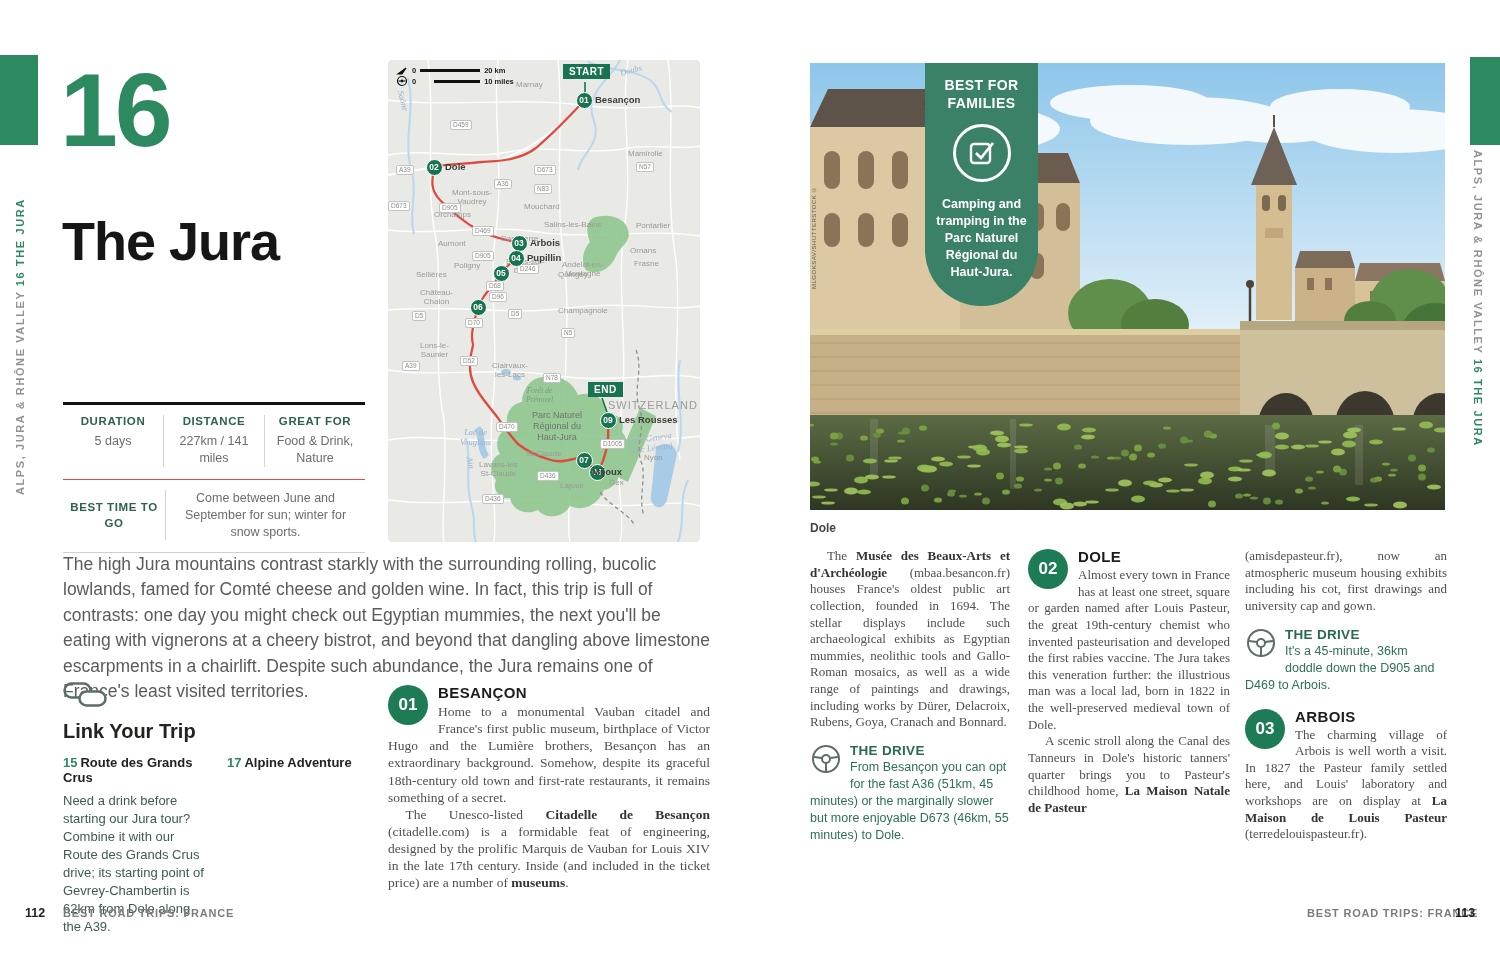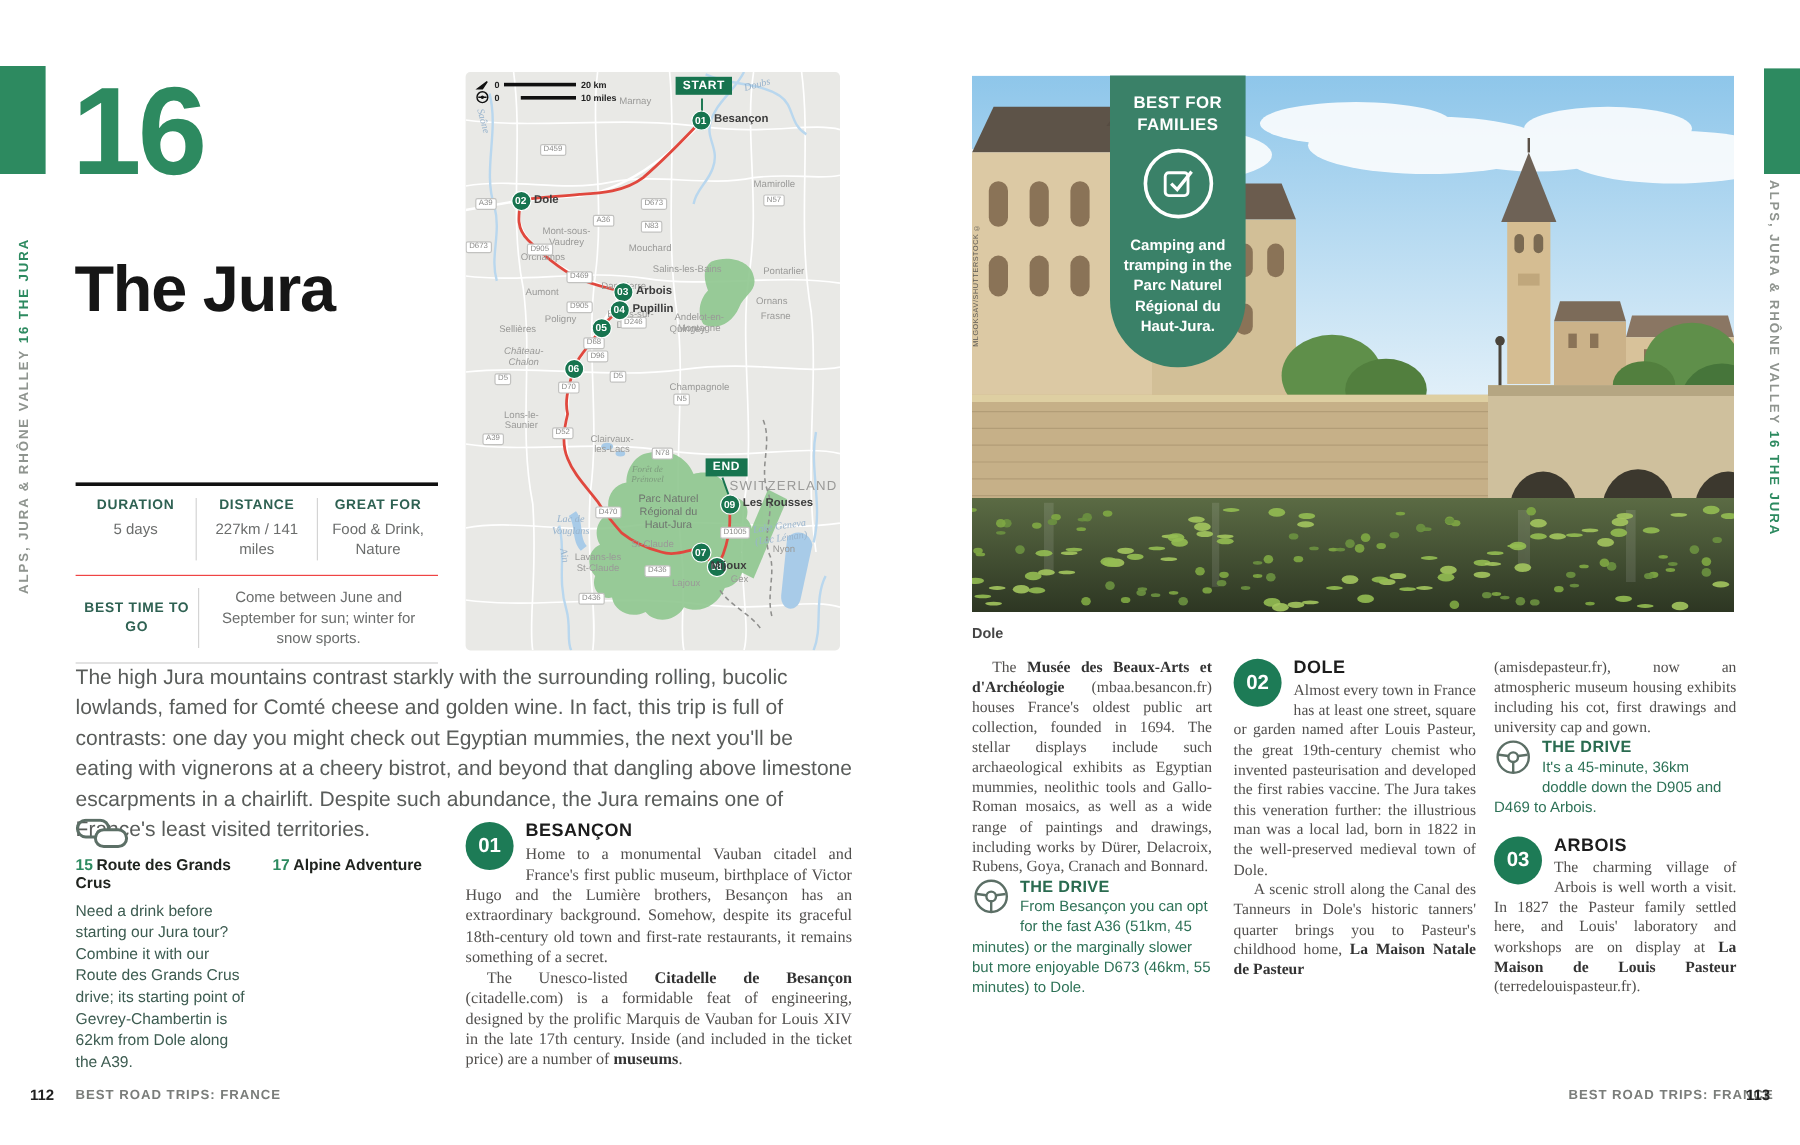--- a/index.html
+++ b/index.html
@@ -46,21 +46,21 @@
              margin:1px 10px 4px 0;}
   .stop h3{margin:0 0 2px;font-size:15px;font-weight:800;letter-spacing:.4px;color:#1c1c1c;}
   .serif{font-family:"Liberation Serif",serif;color:#514f4d;text-align:justify;}
   .stop-main{font-size:13.5px;line-height:1.27;}
   .stop-small{font-size:13px;line-height:1.28;}
   .serif p{margin:0;}
   .serif p.ind{text-indent:1.3em;}
   .serif b{color:#333;}
 
   
-  .drive{margin-top:0;}
+  .drive{margin-top:12px;}
   .drive .wheel{float:left;width:32px;height:32px;margin:0 8px 2px 0;}
   .drive h4{margin:0 0 1px;font-size:13.5px;font-weight:800;letter-spacing:.3px;color:#2a6b50;}
   .drive .dtext{font-size:12.5px;line-height:1.36;color:#2d7156;}
 
   
   #map{background:#e9e9e6;border-radius:4px;overflow:hidden;}
   #map svg.base{position:absolute;left:0;top:0;}
   .m-town{position:absolute;font-size:8px;color:#9a9a98;white-space:pre-line;line-height:1.15;text-align:center;}
   .m-shield{position:absolute;font-size:6.5px;color:#8b8b89;background:#fff;border:1px solid #c2c2c0;
             border-radius:2px;padding:0 2px;line-height:8px;}
@@ -225,23 +225,23 @@
 Vaudrey</div>
         <div class="m-town" style="left: 136px; top: 142px;">Mouchard</div>
         <div class="m-town" style="left: 156px; top: 160px;">Salins-les-Bains</div>
         <div class="m-town" style="left: 248px; top: 161px;">Pontarlier</div>
         <div class="m-town" style="left: 50px; top: 179px;">Aumont</div>
         <div class="m-town" style="left: 66px; top: 201px;">Poligny</div>
         <div class="m-town" style="left: 174px; top: 200px;">Andelot-en-
 Montagne</div>
         <div class="m-town" style="left: 246px; top: 199px;">Frasne</div>
         <div class="m-town" style="left: 28px; top: 210px;">Sellières</div>
-        <div class="m-town" style="left: 32px; top: 228px; font-style: italic;">Château-
+        <div class="m-town" style="left: 32px; top: 228px;">Château-
 Chalon</div>
-        <div class="m-town" style="left: 170px; top: 258px; text-align: center;">Champagnole</div>
+        <div class="m-town" style="left: 170px; top: 246px; text-align: center;">Champagnole</div>
         <div class="m-town" style="left: 32px; top: 281px;">Lons-le-
 Saunier</div>
         <div class="m-town" style="left: 104px; top: 301px;">Clairvaux-
 les-Lacs</div>
         <div class="m-town" style="left: 138px; top: 389px;">St-Claude</div>
         <div class="m-town" style="left: 91px; top: 400px; text-align: center;">Lavans-les
 St-Claude</div>
         <div class="m-town" style="left: 172px; top: 421px;">Lajoux</div>
         <div class="m-town" style="left: 221px; top: 418px;">Gex</div>
         <div class="m-town" style="left: 256px; top: 393px;">Nyon</div>
@@ -302,20 +302,21 @@
     <div class="m-flag" style="left:200px;top:322px;">END</div>
   </div>
 
   <div class="abs intro" style="left:63px;top:552px;width:648px;">The high Jura mountains contrast starkly with the surrounding rolling, bucolic lowlands, famed for Comté cheese and golden wine. In fact, this trip is full of contrasts: one day you might check out Egyptian mummies, the next you'll be eating with vignerons at a cheery bistrot, and beyond that dangling above limestone escarpments in a chairlift. Despite such abundance, the Jura remains one of France's least visited territories.</div>
 
   <div class="abs" style="left:63px;top:682px;width:312px;">
     <svg width="44" height="26" viewBox="0 0 44 26">
       <rect x="1.5" y="1.5" width="26" height="14" rx="7" stroke="#5c6f66" stroke-width="2.5" fill="none"></rect>
       <rect x="16.5" y="9.5" width="26" height="14" rx="7" stroke="#5c6f66" stroke-width="2.5" fill="#fff"></rect>
     </svg>
+    <div class="lyt-head">Link Your Trip</div>
     <div class="lyt-cols">
       <div class="lyt-col">
         <div class="lyt-title"><span class="n">15</span><span>Route des Grands Crus</span></div>
         <div class="lyt-body">Need a drink before starting our Jura tour? Combine it with our Route des Grands Crus drive; its starting point of Gevrey-Chambertin is 62km from Dole along the A39.</div>
       </div>
       <div class="lyt-col">
         <div class="lyt-title"><span class="n">17</span><span>Alpine Adventure</span></div>
       </div>
     </div>
   </div>

